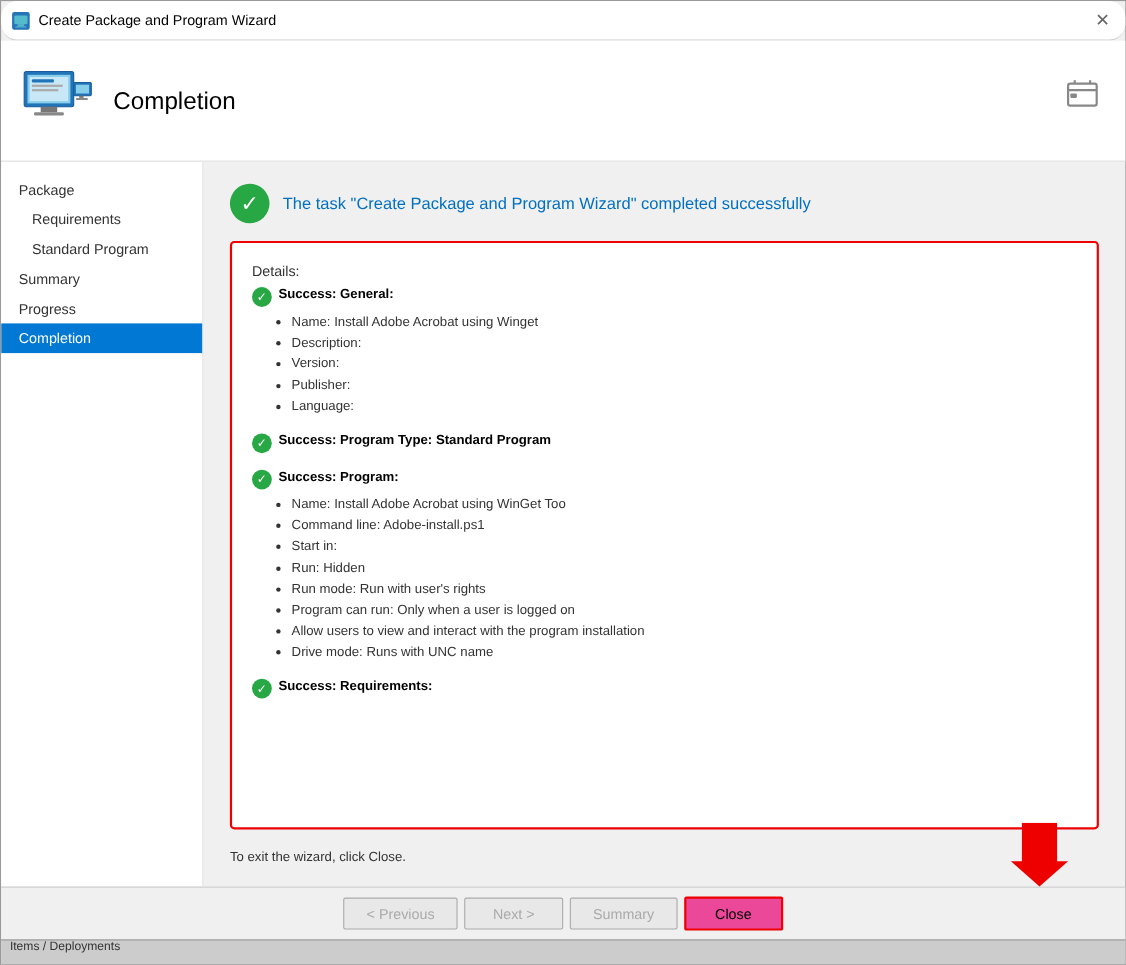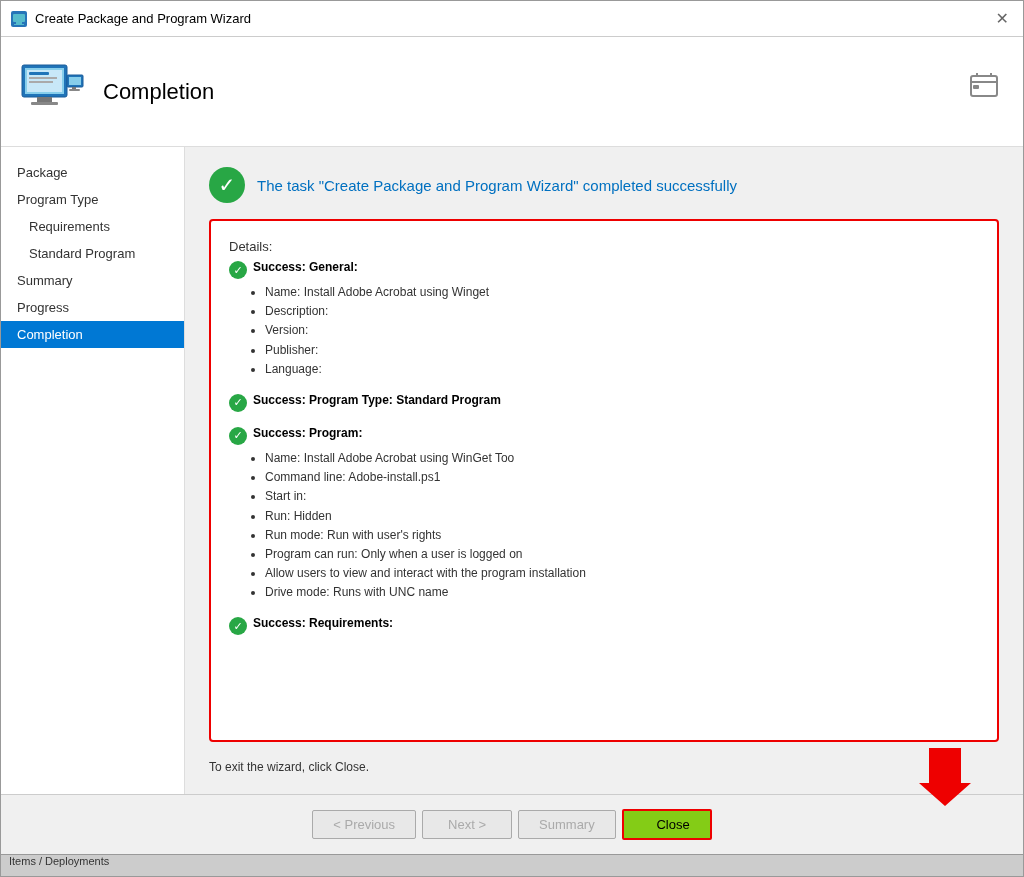--- a/index.html
+++ b/index.html
@@ -24,20 +24,21 @@
     }
     
     .title-bar {
       background: #fff;
       border-bottom: 1px solid #ccc;
       display: flex;
       align-items: center;
       padding: 6px 10px;
       height: 36px;
       flex-shrink: 0;
+      border-radius: 15px;
     }
     .title-bar-icon {
       width: 16px;
       height: 16px;
       margin-right: 8px;
       background: #2574b8;
       border-radius: 2px;
       display: flex;
       align-items: center;
       justify-content: center;
@@ -220,38 +221,37 @@
     
     .wizard-footer {
       background: #f0f0f0;
       border-top: 1px solid #ccc;
       padding: 10px 20px;
       display: flex;
       justify-content: center;
       align-items: center;
       gap: 6px;
       flex-shrink: 0;
-      height: 60px;
+      height: 48px;
     }
     .footer-btn {
       padding: 6px 20px;
       font-size: 13px;
       border: 1px solid #aaa;
       background: #e8e8e8;
       cursor: pointer;
       color: #666;
       border-radius: 2px;
       min-width: 90px;
     }
     .footer-btn.primary {
-      background: #84cc16;
+      background: #ec4899;
       color: #000;
       border: 2px solid #e00;
       font-weight: normal;
-      text-align: right;
     }
     .footer-btn:disabled {
       color: #aaa;
       cursor: default;
     }
     
     .status-bar {
       background: #ccc;
       height: 22px;
       border-top: 1px solid #999;
@@ -309,21 +309,20 @@
         <line x1="24" y1="8" x2="24" y2="5" stroke="#888" stroke-width="2"></line>
         <rect x="6" y="17" width="6" height="4" fill="#888" rx="1"></rect>
       </svg>
     </div>
   </div>
 
   <div class="wizard-body">
 
     <div class="sidebar">
       <div class="sidebar-item">Package</div>
-      <div class="sidebar-item">Program Type</div>
       <div class="sidebar-item indent1">Requirements</div>
       <div class="sidebar-item indent1">Standard Program</div>
       <div class="sidebar-item">Summary</div>
       <div class="sidebar-item">Progress</div>
       <div class="sidebar-item active">Completion</div>
     </div>
 
     <div class="content">
 
       <div class="success-header">

